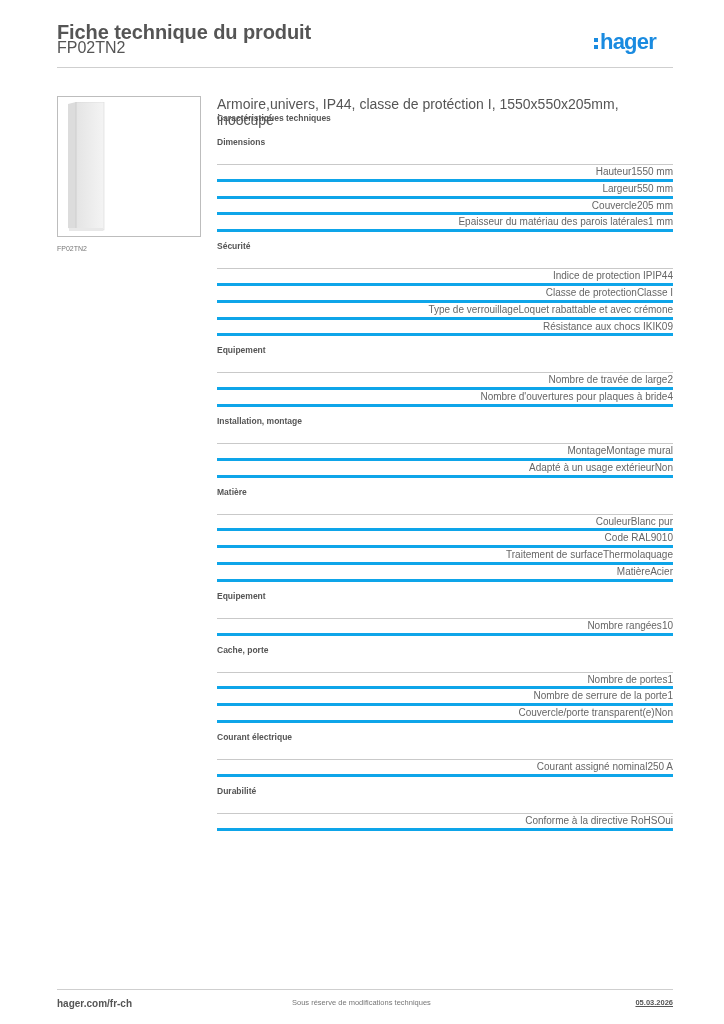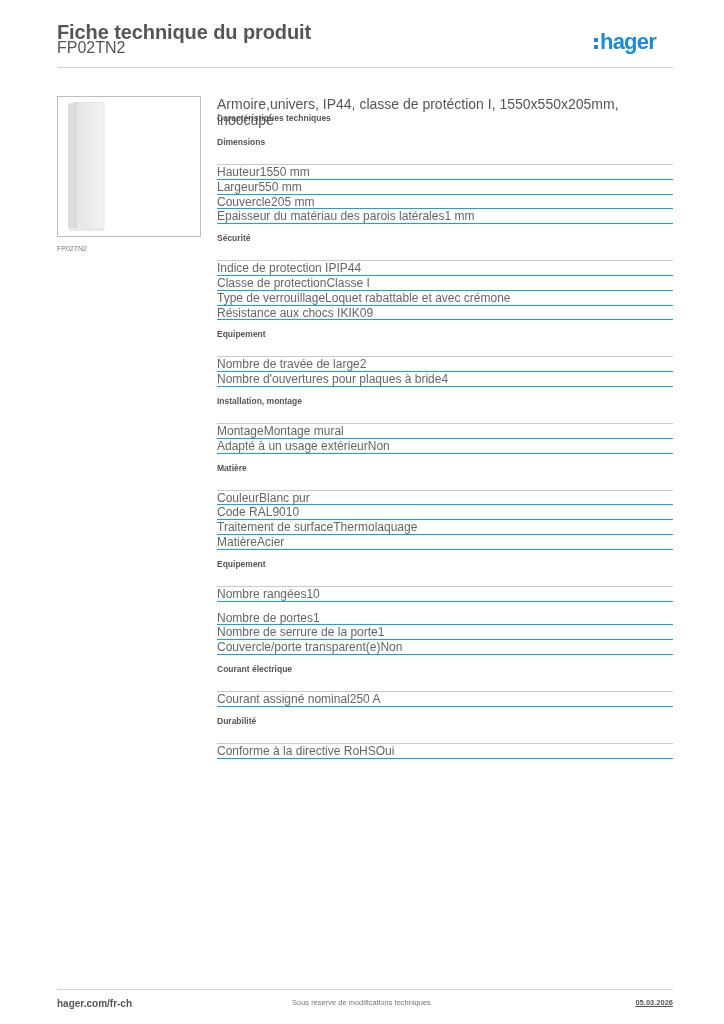--- a/index.html
+++ b/index.html
@@ -15,21 +15,21 @@
   .img-box { position: absolute; left: 57px; top: 96px; width: 144px; height: 141px; border: 1px solid #bdbdbd; box-sizing: border-box; background: #fff; }
   .cabinet { position: absolute; left: 6px; top: 5px; width: 41px; height: 130px; }
   .img-caption { position: absolute; left: 57px; top: 245px; font-size: 7px; color: #777; }
 
   .content { position: absolute; left: 217px; top: 96px; width: 456px; }
   .desc { font-size: 14px; font-weight: normal; color: #555; height: 12px; }
   .char-title { font-size: 8.5px; font-weight: bold; color: #555; margin-top: 5px; height: 12px; }
   .sections { margin-top: 12px; }
   .section { margin-bottom: 9px; }
   .section-title { font-size: 8.5px; font-weight: bold; color: #555; height: 11px; line-height: 11px; border-bottom: 1px solid #c9c9c9; padding-bottom: 16px; }
-  .row { display: flex; justify-content: flex-start; font-size: 12px; color: #666; height: 13.8px; line-height: 14px; border-bottom: 1px solid #0ea5e9; box-sizing: content-box; }
+  .row { display: flex; justify-content: flex-end; font-size: 10px; color: #666; height: 13.8px; line-height: 14px; border-bottom: 3px solid #0ea5e9; box-sizing: content-box; }
   .row .val { text-align: right; }
 
   .footer-rule { position: absolute; left: 57px; top: 989px; width: 616px; height: 1px; background: #cfcfcf; }
   .footer-left { position: absolute; left: 57px; top: 998px; font-size: 10px; font-weight: bold; color: #555; }
   .footer-mid { position: absolute; left: 292px; top: 998px; font-size: 7.5px; color: #777; }
   .footer-right { position: absolute; right: 51px; top: 998px; font-size: 7.5px; font-weight: bold; color: #555; text-decoration: underline; }
 </style>
 </head>
 <body>
 
@@ -146,20 +146,21 @@
         </div>
       </div>
       <div class="section">
         <div class="section-title">Equipement</div>
         <div class="row">
           <span>Nombre rangées</span>
           <span class="val">10</span>
         </div>
       </div>
       <div class="section">
+        <div class="section-title">Cache, porte</div>
         <div class="row">
           <span>Nombre de portes</span>
           <span class="val">1</span>
         </div>
         <div class="row">
           <span>Nombre de serrure de la porte</span>
           <span class="val">1</span>
         </div>
         <div class="row">
           <span>Couvercle/porte transparent(e)</span>

